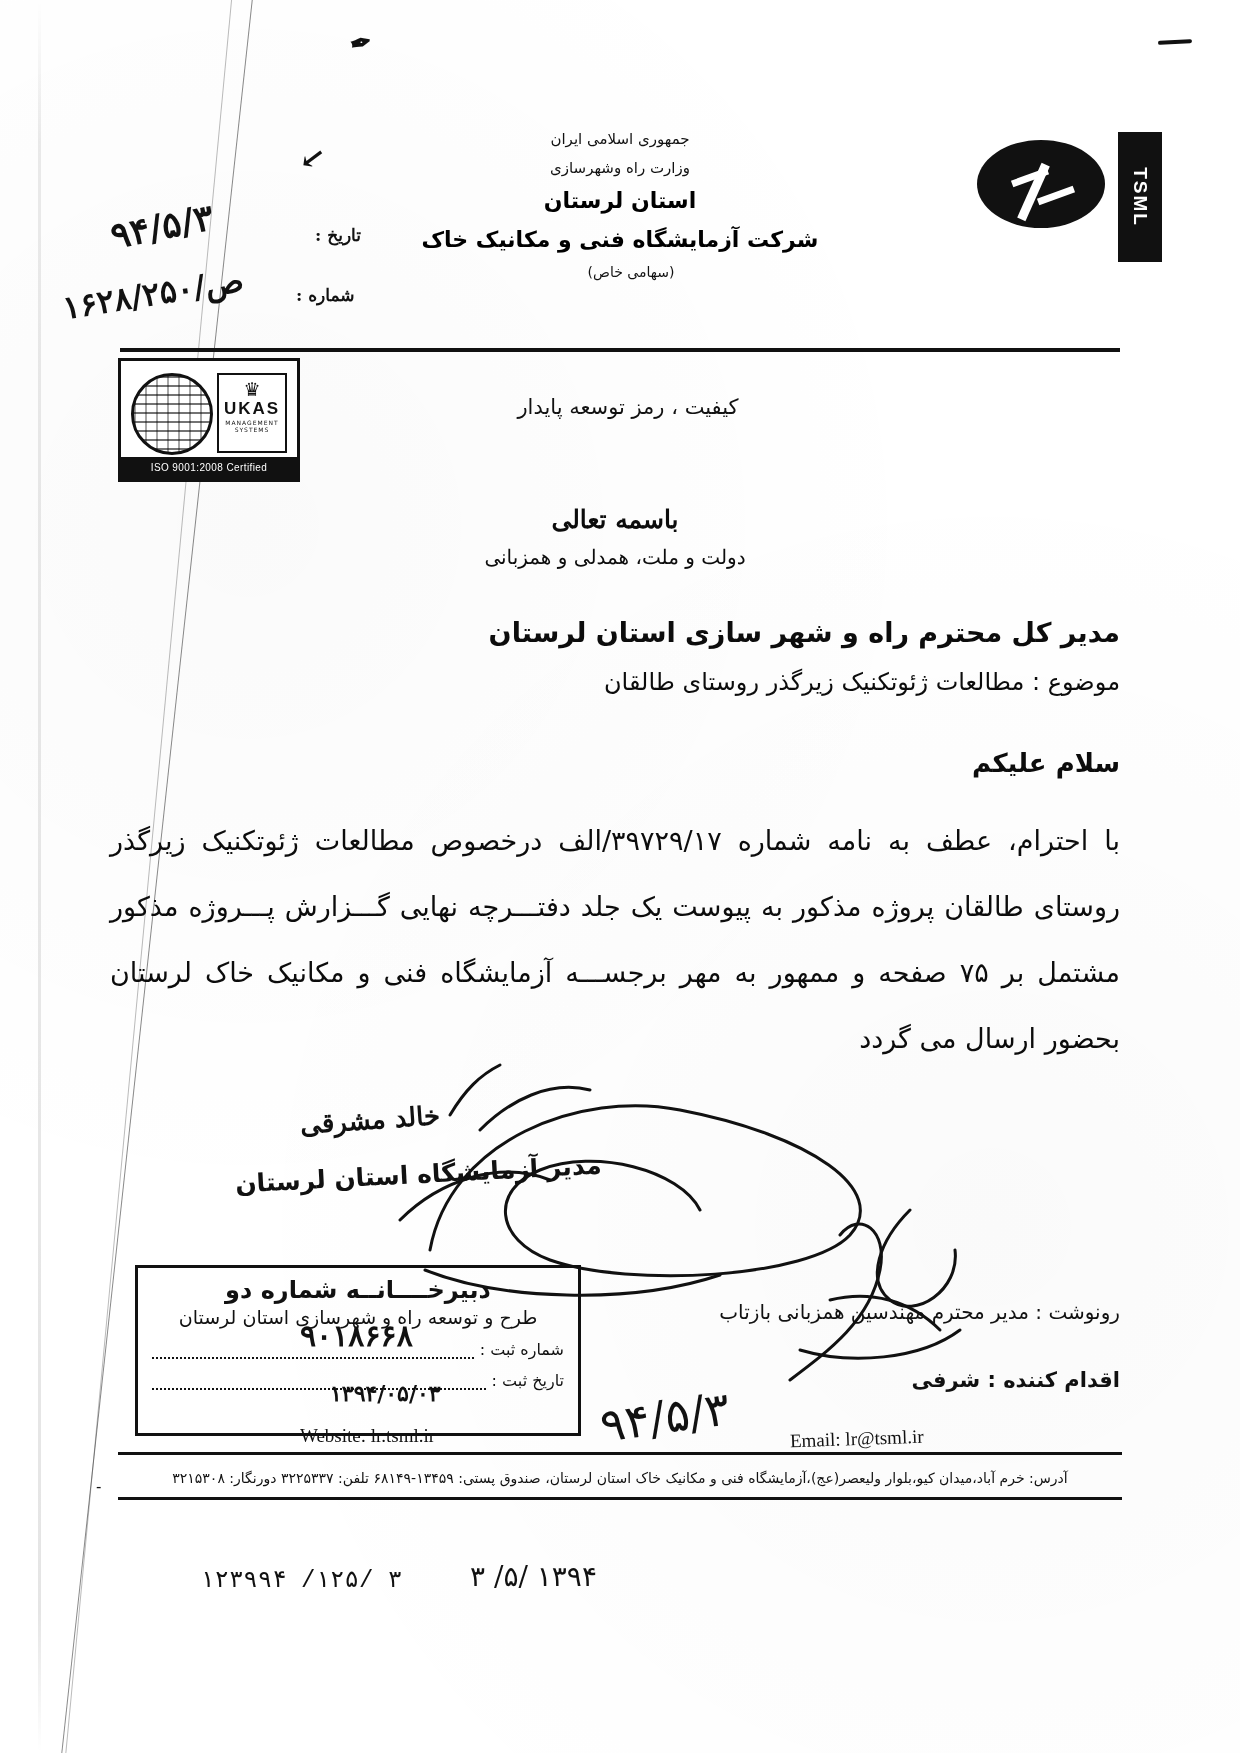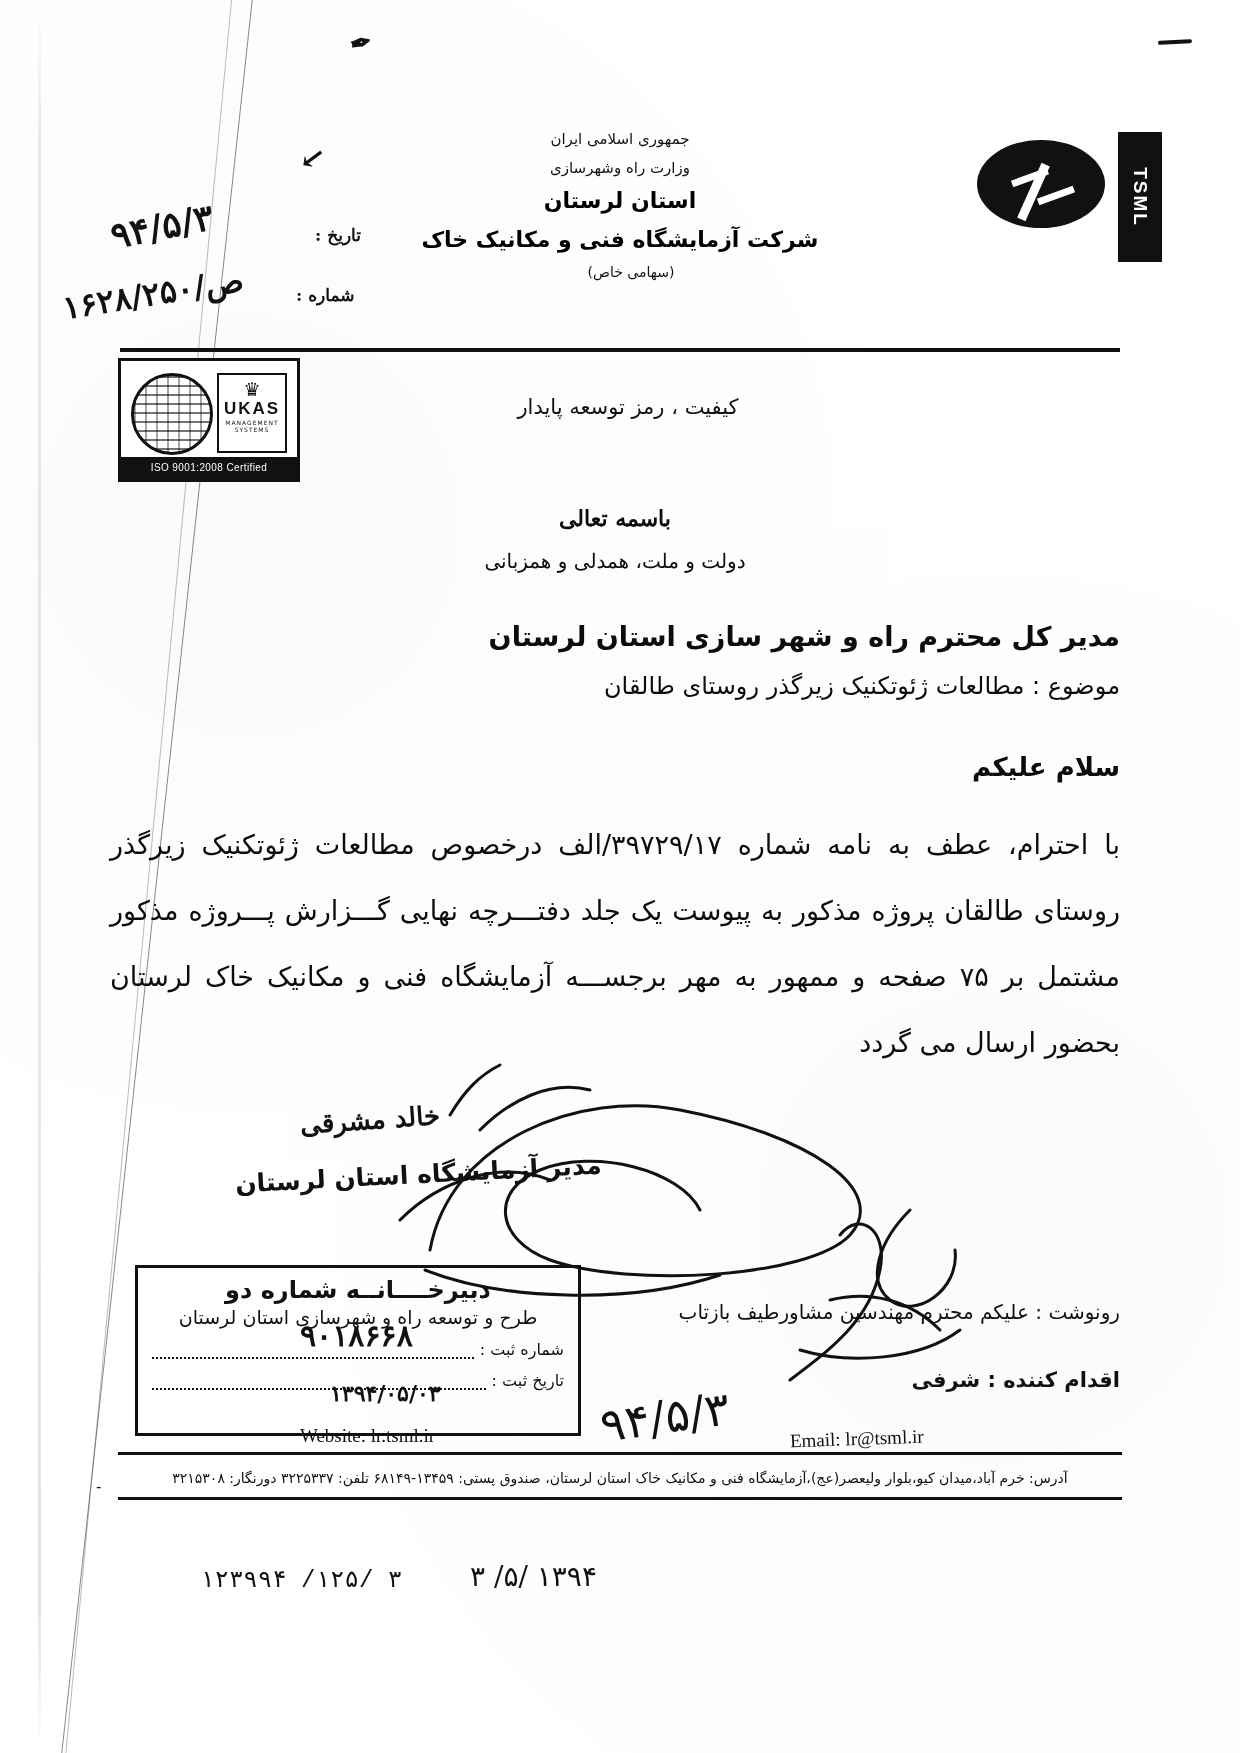--- a/index.html
+++ b/index.html
@@ -138,22 +138,22 @@
   .slogan{
     position:absolute;top:395px;left:0;width:1240px;text-align:center;
     direction:rtl;font-size:21px;letter-spacing:7px;color:#111;padding-left:8px;
   }
 
   
   .body-area{
     position:absolute;top:505px;left:110px;width:1010px;direction:rtl;color:#0c0c0c;
   }
   .basmala{
-    text-align:center;font-size:22px;font-weight:bold;font-family:"DejaVu Serif",serif;
-    margin-bottom:18px;
+    text-align:center;font-size:25px;font-weight:bold;font-family:"DejaVu Serif",serif;
+    margin-bottom:11px;
   }
   .motto{
     text-align:center;font-size:20px;font-family:"DejaVu Serif",serif;margin-bottom:48px;
   }
   .addressee{
     font-size:27px;font-weight:bold;margin-bottom:20px;
   }
   .subject{
     font-size:24px;margin-bottom:52px;
   }
@@ -326,21 +326,21 @@
       <path d="M30 230 C70 200, 110 170, 120 120 C128 80, 100 60, 80 85"></path>
       <path d="M150 60 C120 90, 105 130, 130 150 C155 170, 200 140, 195 100"></path>
       <path d="M70 150 C110 140, 150 150, 180 180"></path>
       <path d="M40 200 C90 215, 160 210, 200 180"></path>
     </g>
   </svg>
 
   <div class="sig-name">خالد مشرقی</div>
   <div class="sig-title">مدیر آزمایشگاه استان لرستان</div>
 
-  <div class="cc-line">رونوشت : علیکم محترم مهندسین مشاورطیف بازتاب</div>
+  <div class="cc-line">رونوشت : مدیر محترم مهندسین همزبانی بازتاب</div>
 
   <div class="actor-line">
     <span>اقدام کننده :</span>
     <span>شرفی</span>
   </div>
 
   <div class="stamp">
     <div class="stamp-title">دبیرخــــانــه شماره دو</div>
     <div class="stamp-sub">طرح و توسعه راه و شهرسازی استان لرستان</div>
     <div class="stamp-row">

